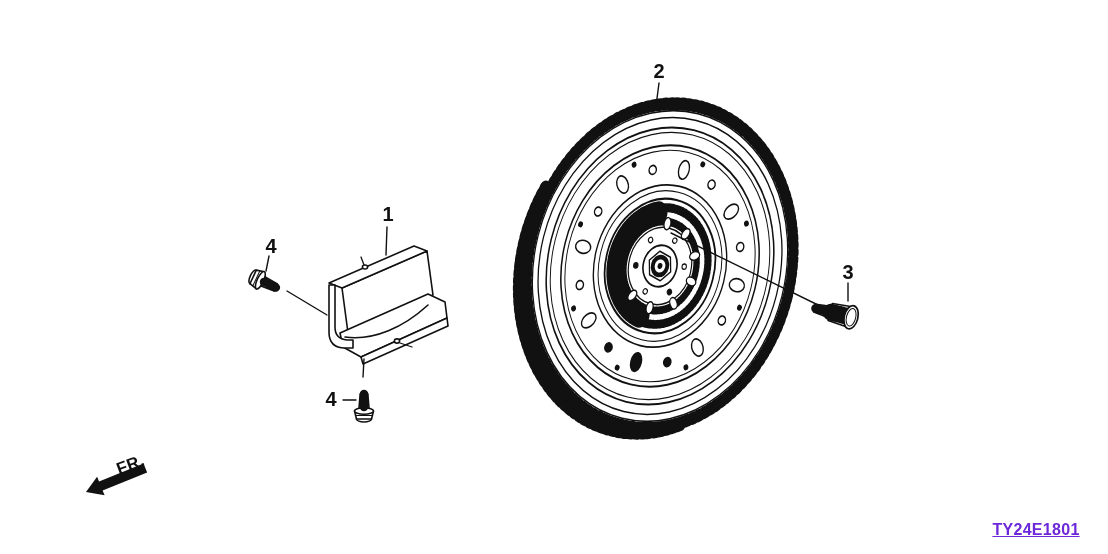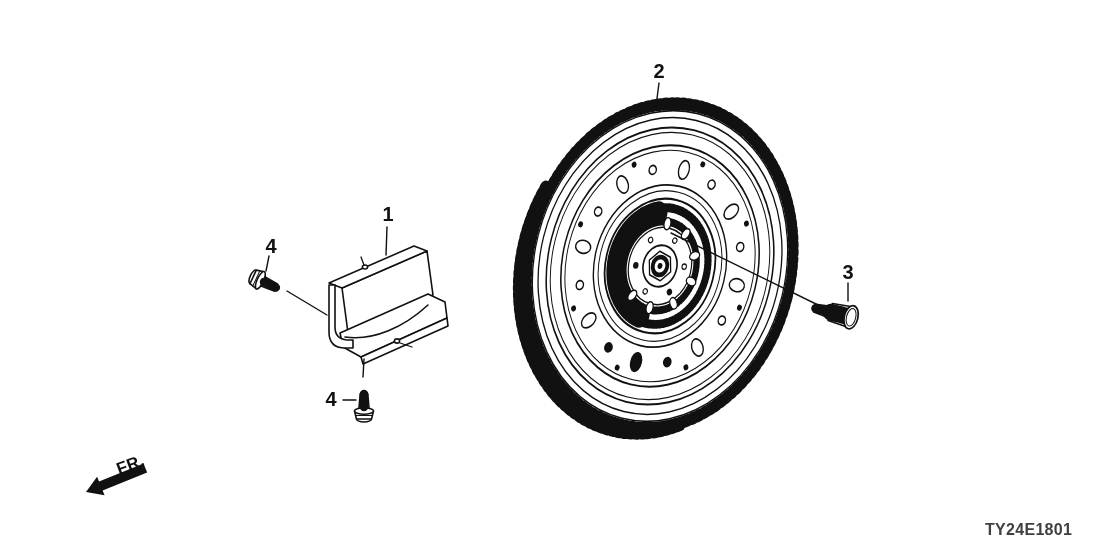--- a/index.html
+++ b/index.html
@@ -13,23 +13,23 @@
     font:700 20px "Liberation Sans",sans-serif;color:#111;
     line-height:1;cursor:pointer;user-select:none;
   }
   .fr-label{
     position:absolute;left:117px;top:461px;
     font:800 17px "Liberation Sans",sans-serif;color:#111;
     transform:rotate(-20deg);transform-origin:left center;
     letter-spacing:.5px;line-height:1;
   }
   .diagram-code{
-    position:absolute;left:985px;top:522px;width:102px;text-align:left;
-    font:700 16px "Liberation Sans",sans-serif;color:#404040;
-    letter-spacing:.3px;line-height:1;
+    position:absolute;left:985px;top:522px;width:102px;text-align:center;
+    font:700 16px "Liberation Sans",sans-serif;color:#6d28d9;
+    letter-spacing:.3px;line-height:1;text-decoration:underline;
   }
 </style>
 </head>
 <body>
 
 <div class="stage">
 
   <svg width="1108" height="554" viewBox="0 0 1108 554">
     <g stroke="#111" fill="none" stroke-width="1.6" stroke-linejoin="round" stroke-linecap="round">
 

